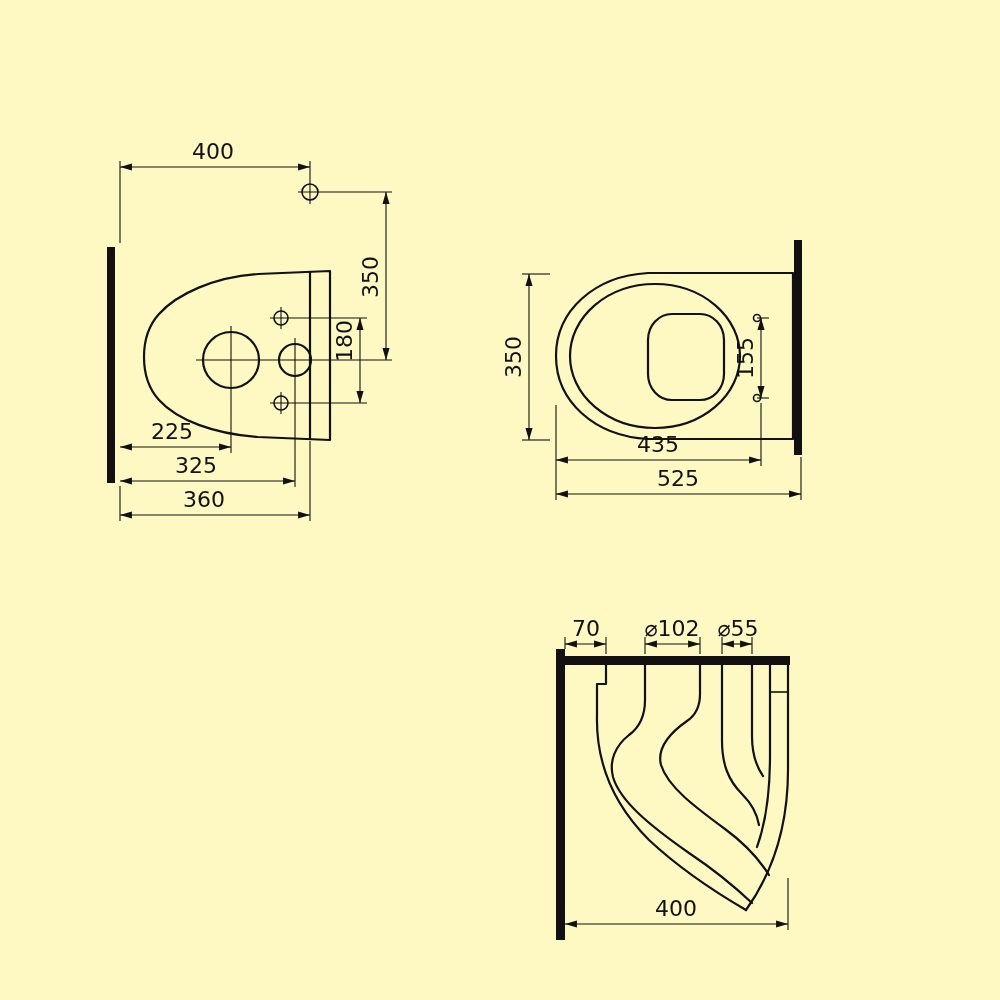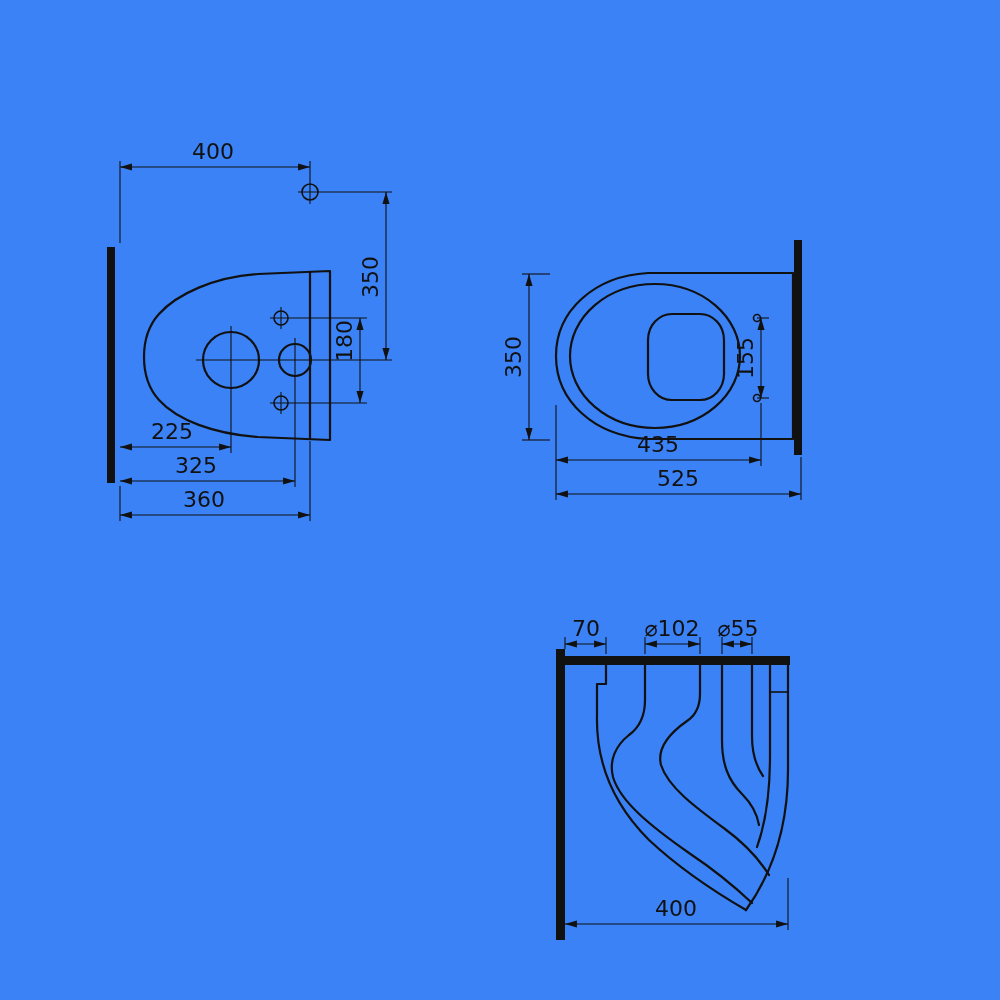--- a/index.html
+++ b/index.html
@@ -1,16 +1,16 @@
 <!DOCTYPE html>
 <html><head>
 <meta charset="utf-8">
 <style>
   html,body{margin:0;padding:0;background:#ffffff;}
-  .sheet{position:relative;width:1000px;height:1000px;background:#3b82f6;overflow:hidden;}
+  .sheet{position:relative;width:1000px;height:1000px;background:#fef9c3;overflow:hidden;}
   svg{display:block;}
   .outline{stroke:#111111;stroke-width:2.2;fill:none;stroke-linejoin:round;stroke-linecap:round;}
   .med{stroke:#111111;stroke-width:1.6;fill:none;}
   .thin{stroke:#111111;stroke-width:1.1;fill:none;}
   .dim{stroke:#111111;stroke-width:1.1;fill:none;}
   .solid{fill:#111111;stroke:none;}
   text{font-family:"DejaVu Sans","Liberation Sans",sans-serif;font-size:22px;fill:#111111;}
 </style>
 </head>
 <body>

